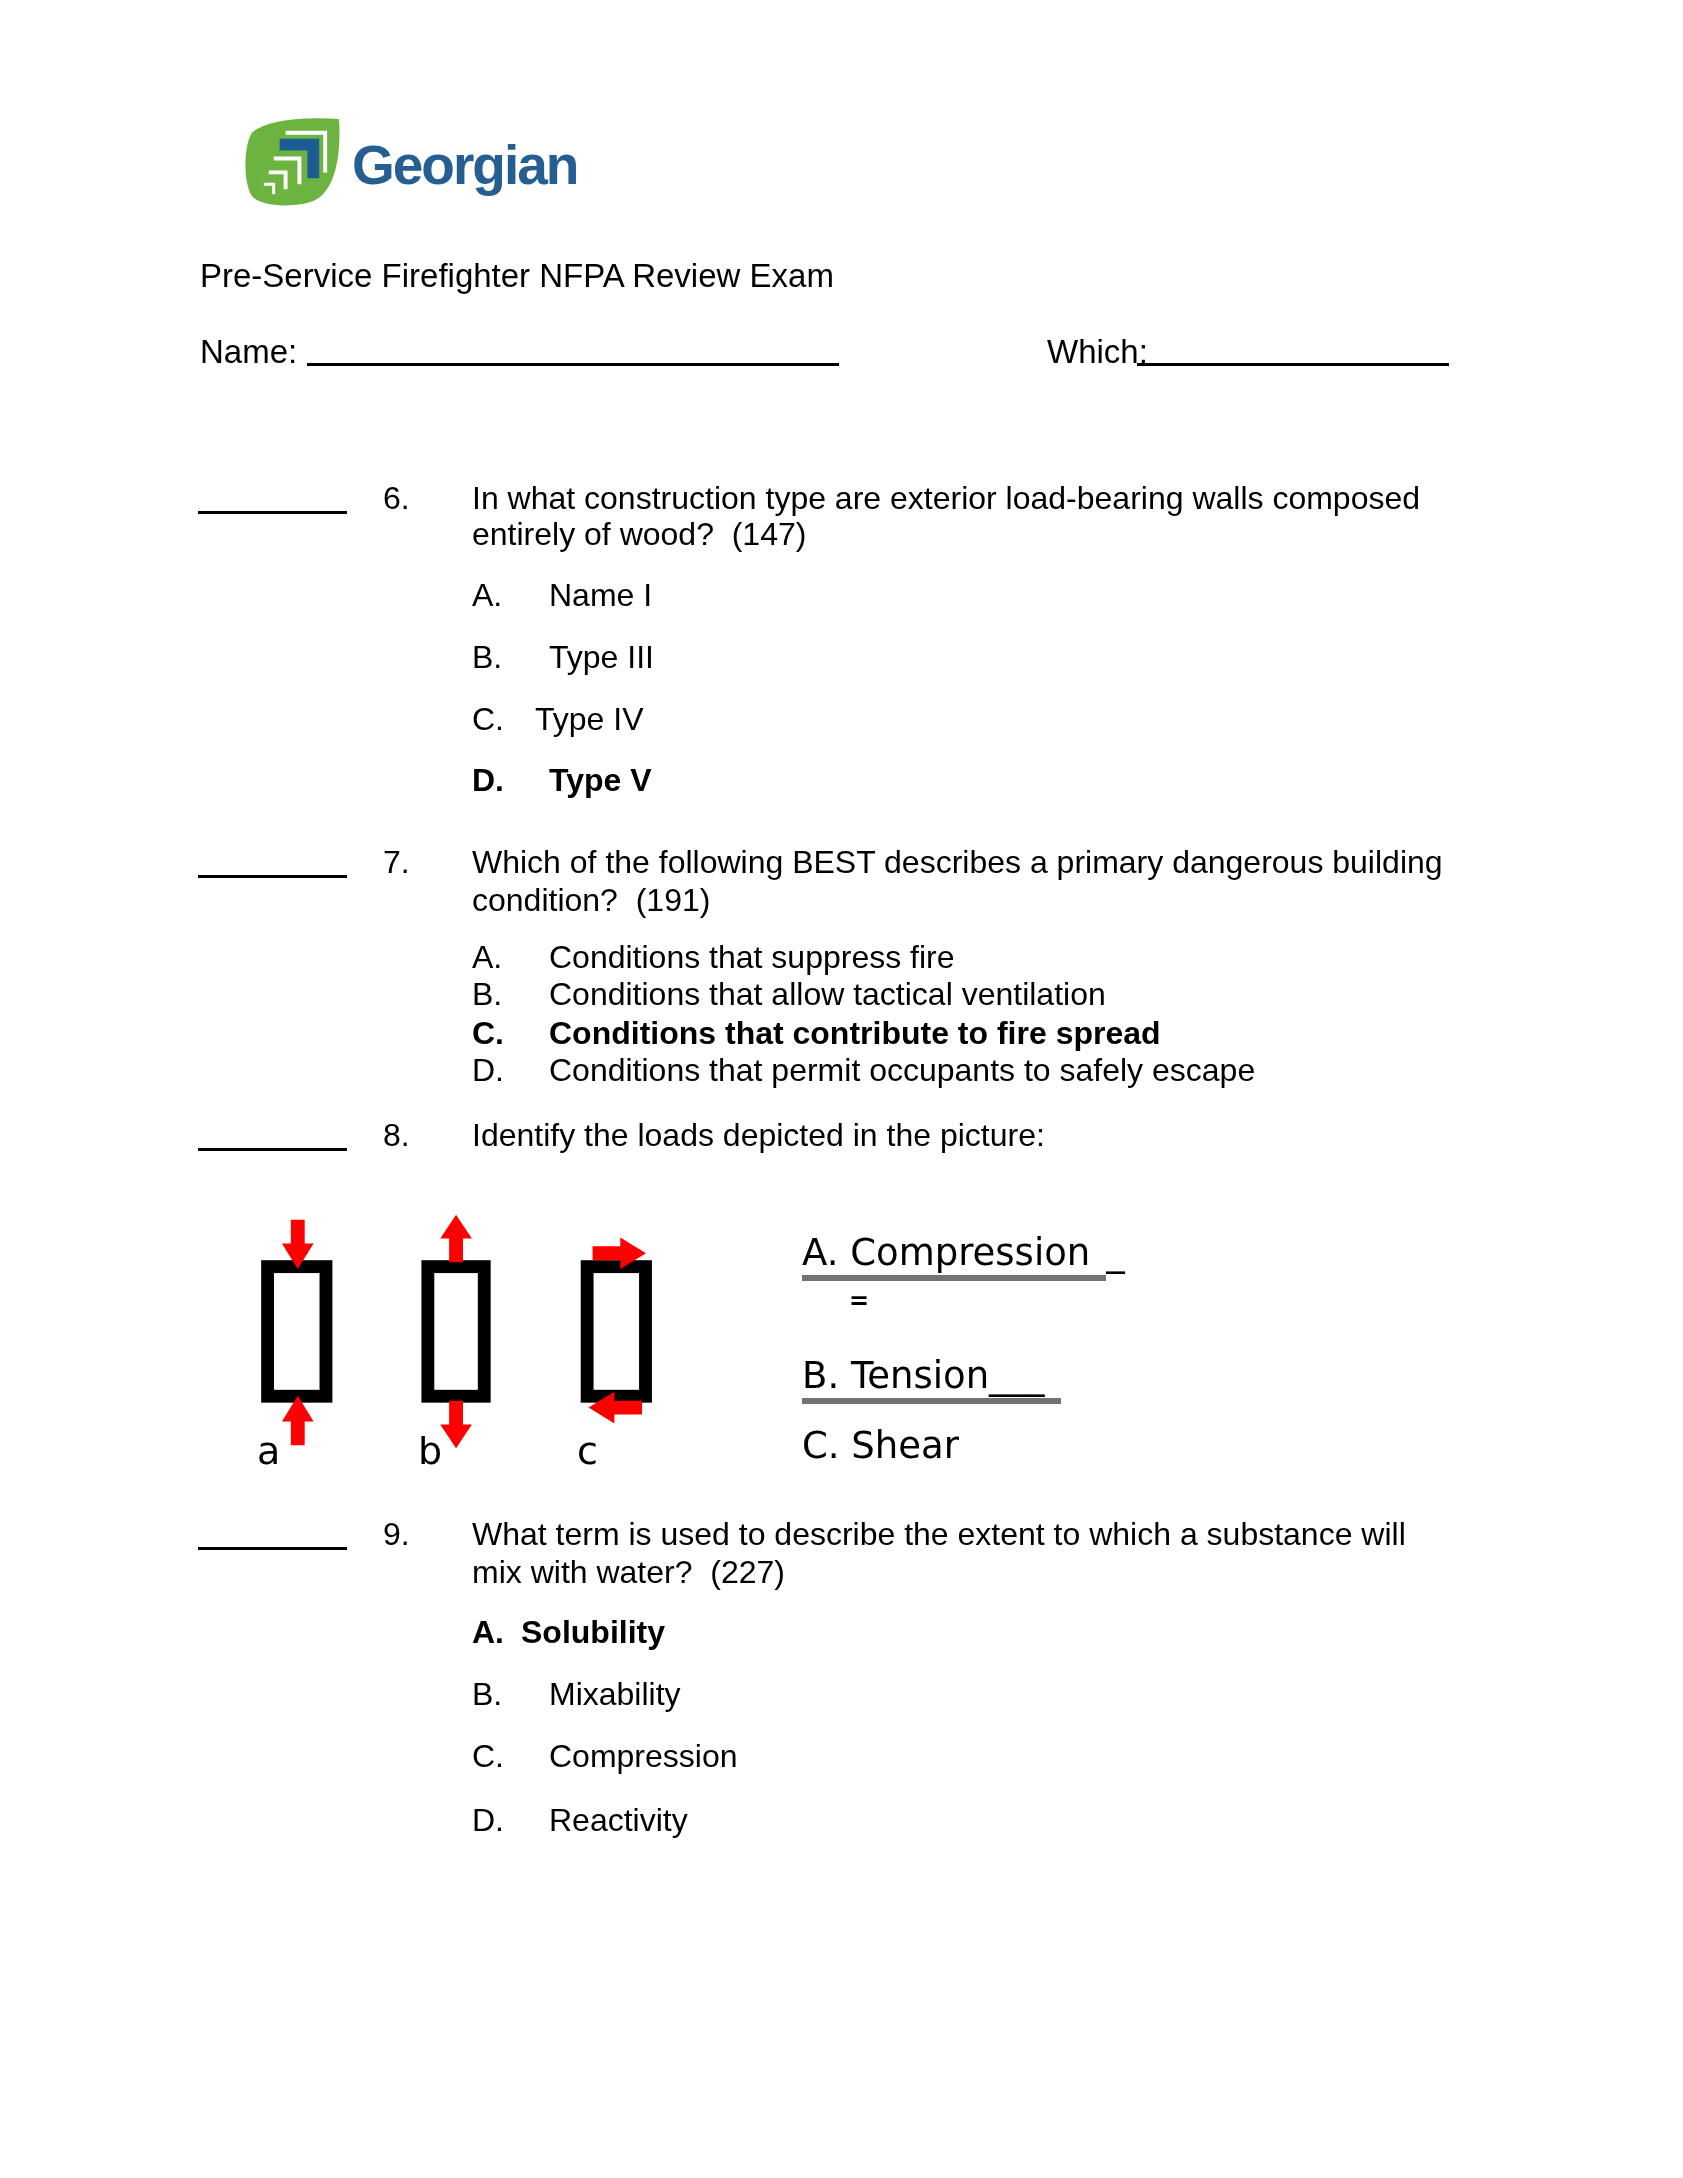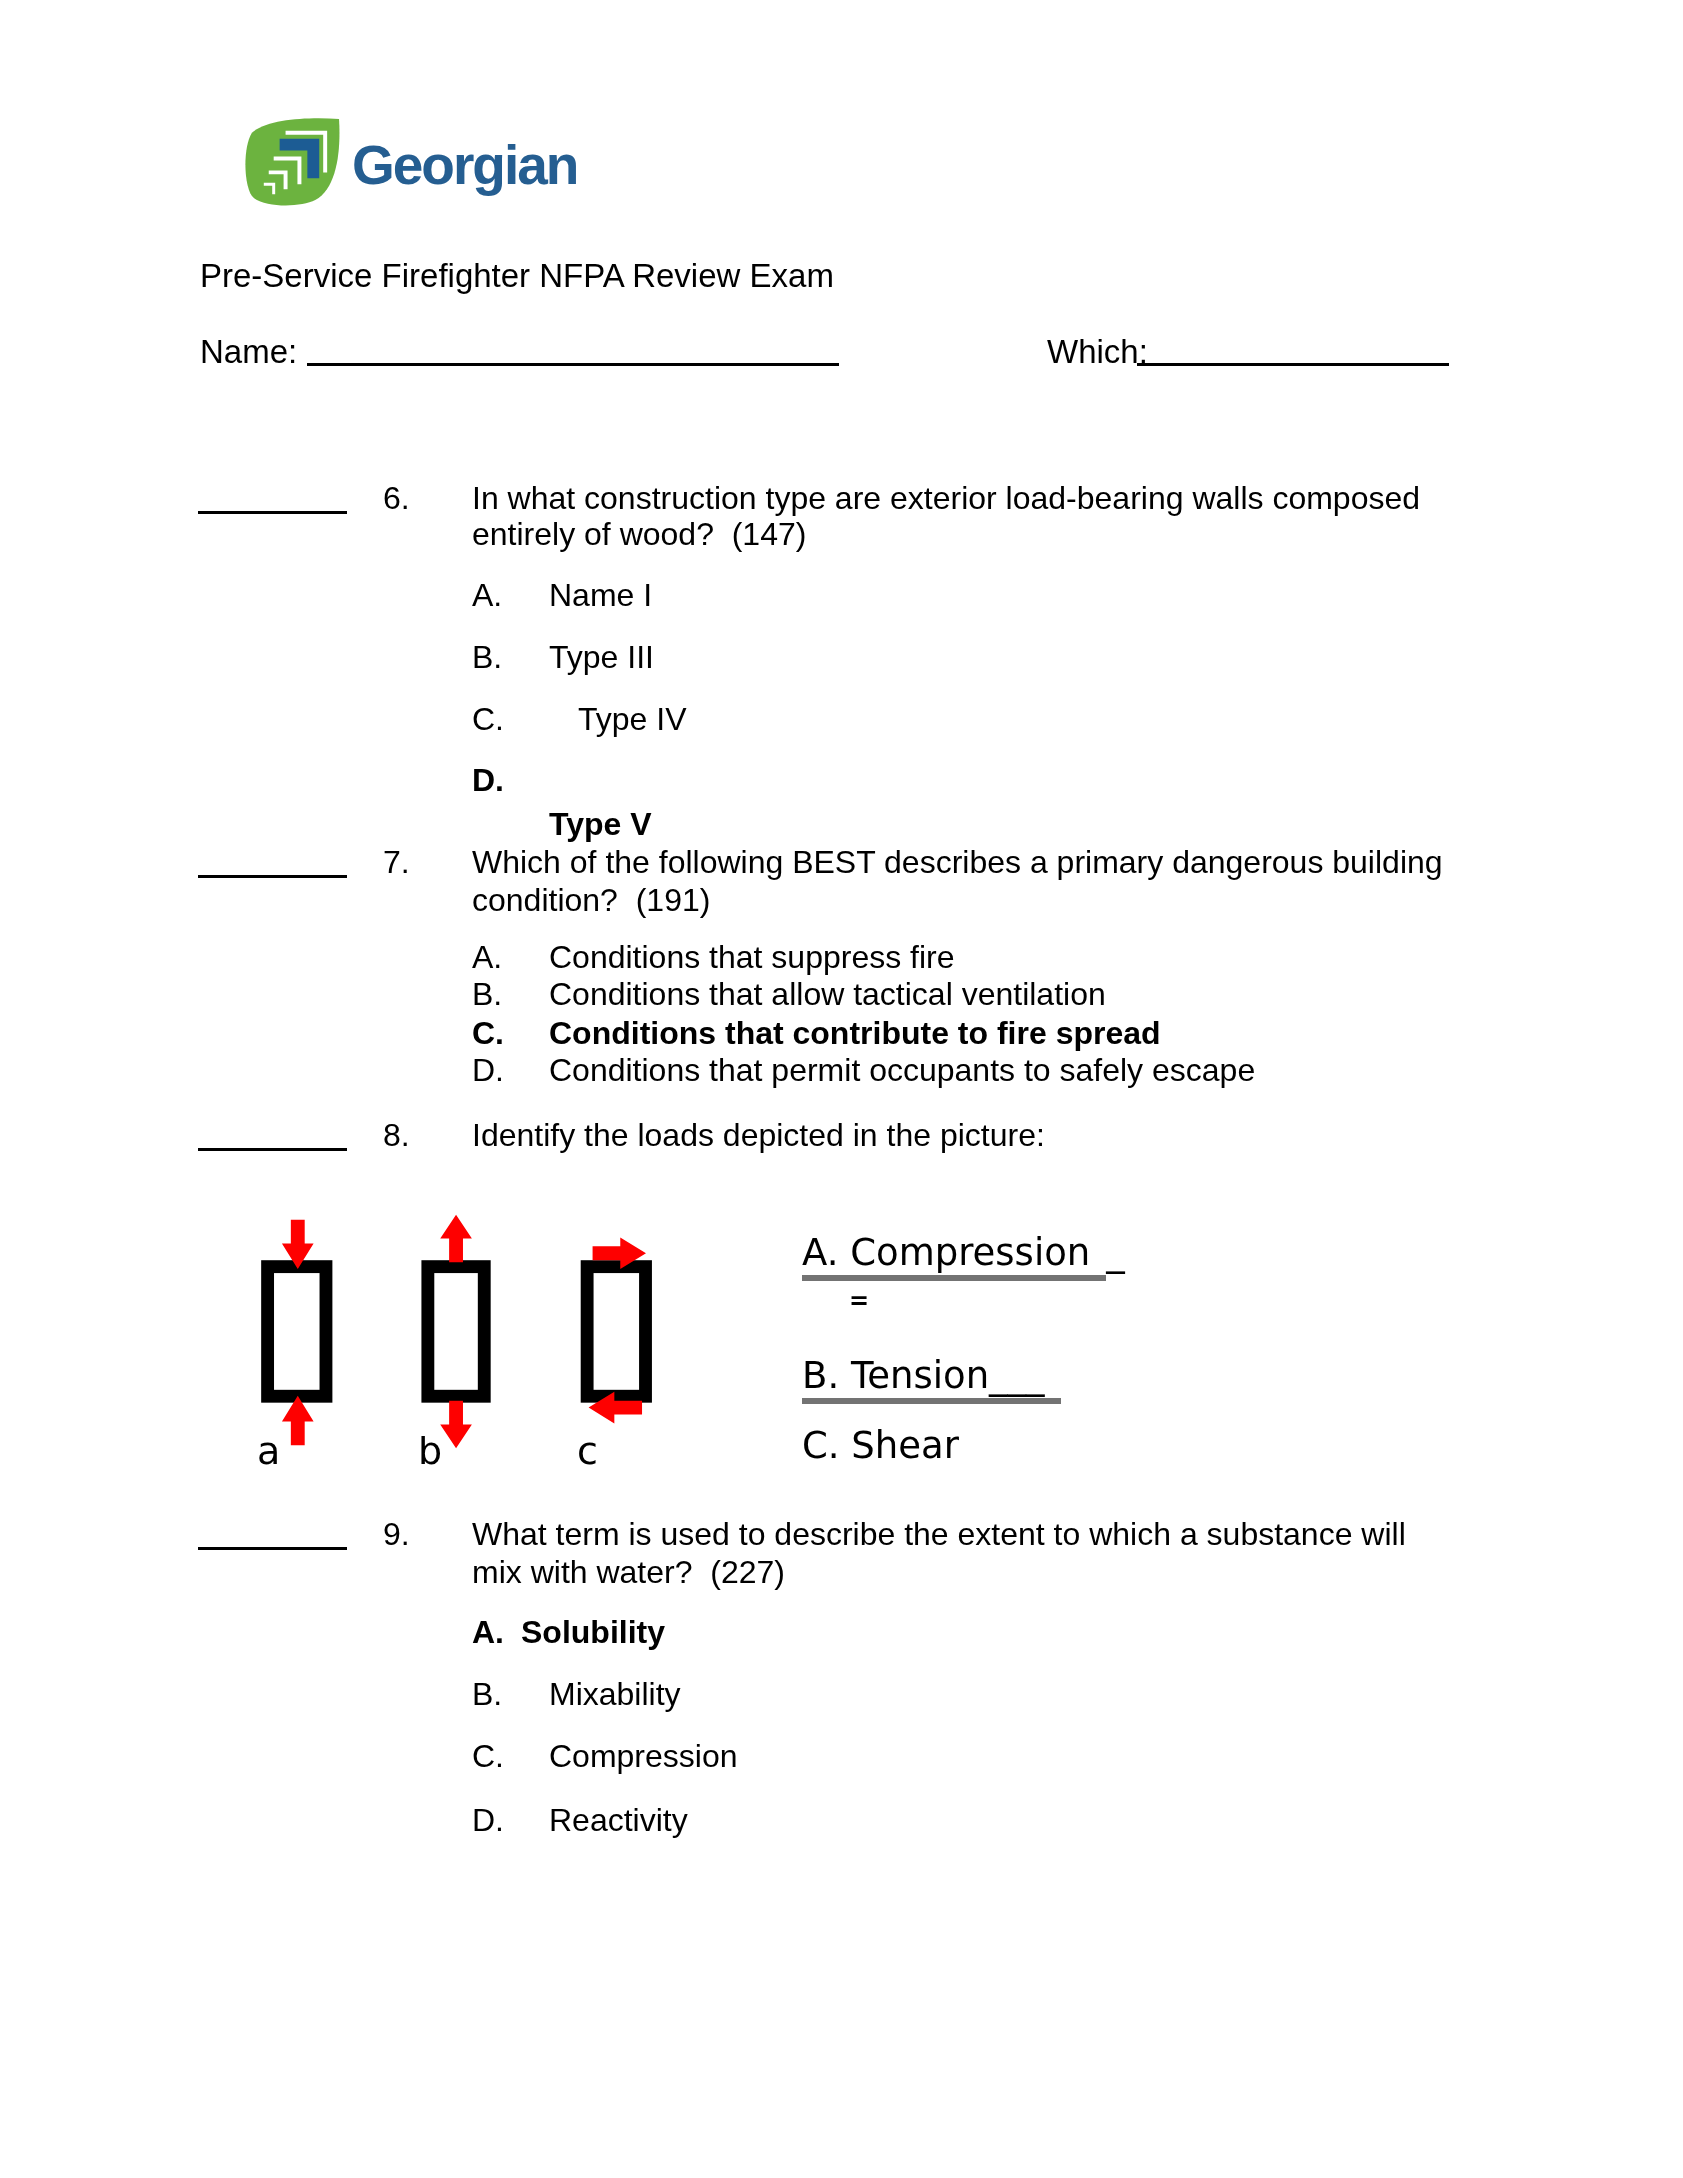--- a/index.html
+++ b/index.html
@@ -44,23 +44,23 @@
   <div class="rule" style="left:198px;top:511px;width:149px;"></div>
   <div class="line body" style="left:383px;top:482px;">6.</div>
   <div class="line body" style="left:472px;top:482px;">In what construction type are exterior load-bearing walls composed</div>
   <div class="line body" style="left:472px;top:518px;">entirely of wood?  (147)</div>
 
   <div class="line body" style="left:472px;top:579px;">A.</div>
   <div class="line body" style="left:549px;top:579px;">Name I</div>
   <div class="line body" style="left:472px;top:641px;">B.</div>
   <div class="line body" style="left:549px;top:641px;">Type III</div>
   <div class="line body" style="left:472px;top:703px;">C.</div>
-  <div class="line body" style="left:578px;top:703px;">Type IV</div>
+  <div class="line body" style="left:535px;top:703px;">Type IV</div>
   <div class="line body bold" style="left:472px;top:764px;">D.</div>
-  <div class="line body bold" style="left:549px;top:808px;">Type V</div>
+  <div class="line body bold" style="left:549px;top:764px;">Type V</div>
 
   <div class="rule" style="left:198px;top:875px;width:149px;"></div>
   <div class="line body" style="left:383px;top:846px;">7.</div>
   <div class="line body" style="left:472px;top:846px;">Which of the following BEST describes a primary dangerous building</div>
   <div class="line body" style="left:472px;top:884px;">condition?  (191)</div>
 
   <div class="line body" style="left:472px;top:941px;">A.</div>
   <div class="line body" style="left:549px;top:941px;text-align:right;">Conditions that suppress fire</div>
   <div class="line body" style="left:472px;top:978px;">B.</div>
   <div class="line body" style="left:549px;top:978px;">Conditions that allow tactical ventilation</div>

